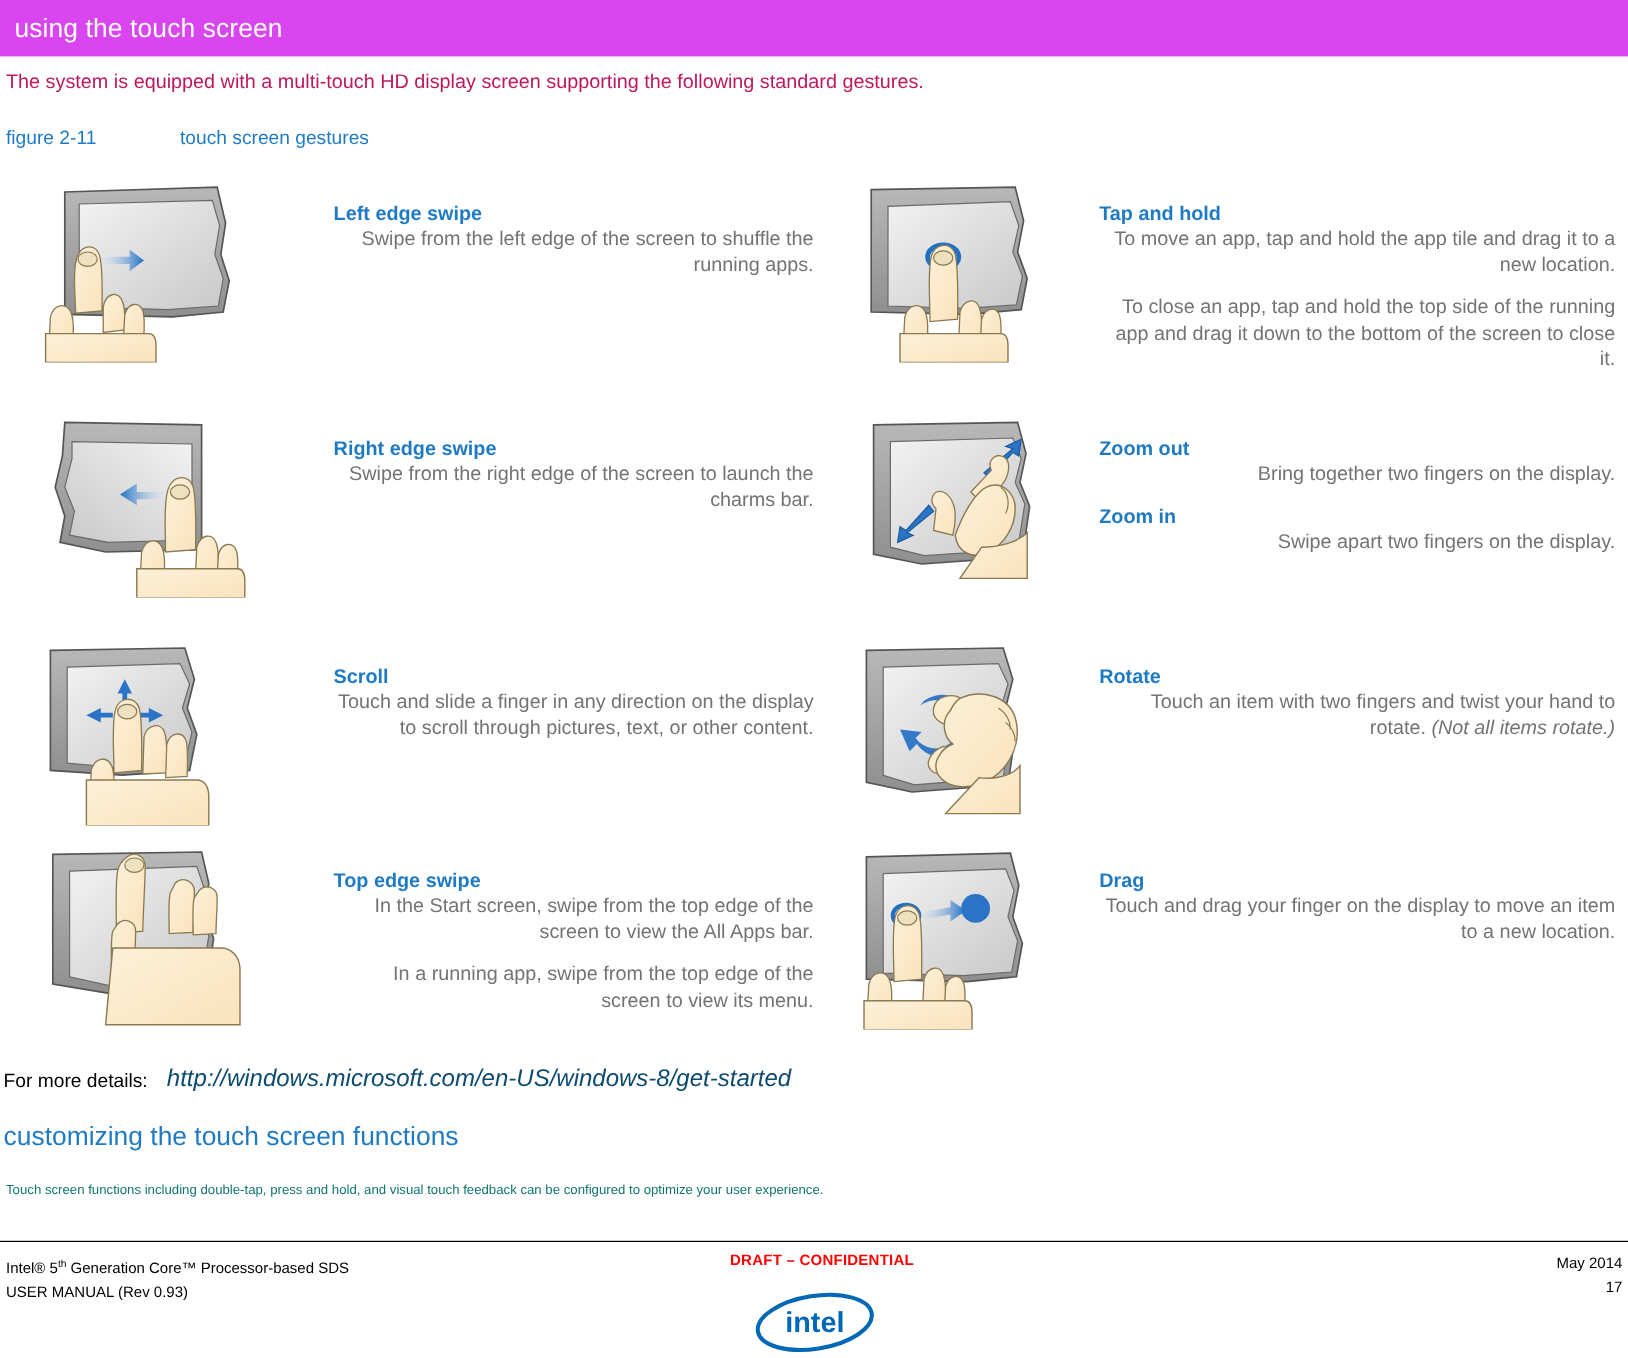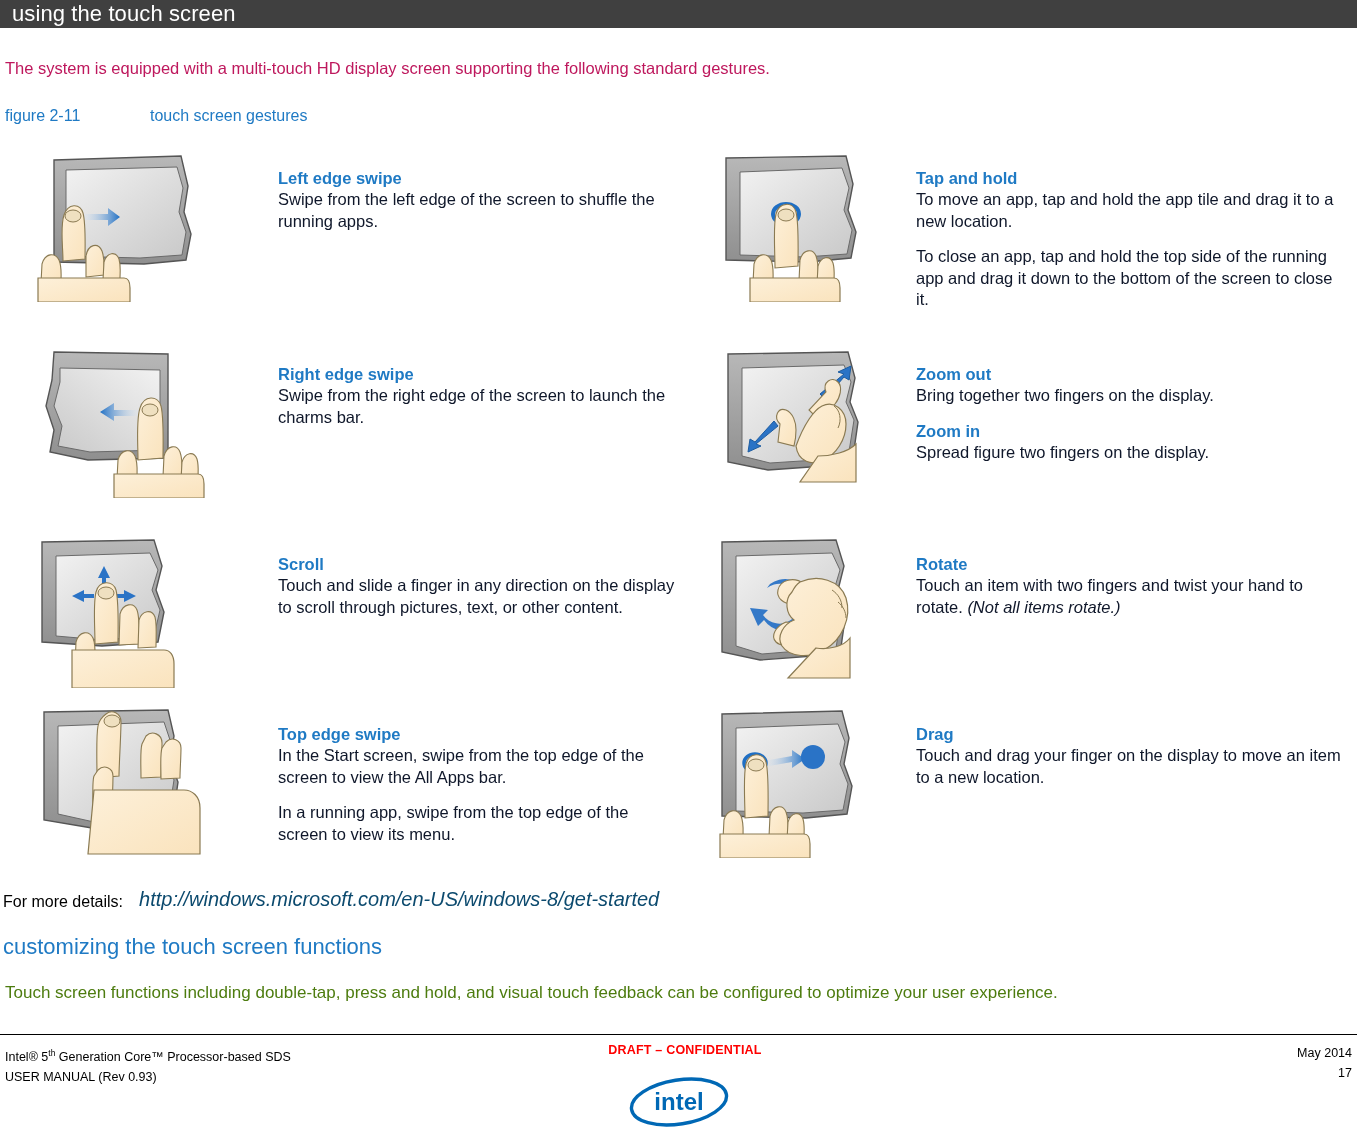--- a/index.html
+++ b/index.html
@@ -15,22 +15,22 @@
     color: #000000;
     overflow: hidden;
   }
 
   
   .section-bar {
     position: absolute;
     left: 0;
     top: 0;
     width: 1357px;
-    height: 28px;
-    background: #404040;
+    height: 47px;
+    background: #d946ef;
     display: flex;
     align-items: center;
   }
   .section-bar-title {
     color: #ffffff;
     font-size: 22px;
     font-weight: 400;
     padding-left: 12px;
     letter-spacing: 0.1px;
   }
@@ -97,21 +97,22 @@
     color: #1f7ac4;
     font-weight: bold;
     font-size: 16.5px;
     line-height: 21px;
     margin: 0 0 0 0;
   }
   .gesture-desc {
     font-size: 16.5px;
     line-height: 21.5px;
     margin: 0;
-    color: #0f172a;
+    color: #737373;
+    text-align: right;
   }
   .gesture-desc + .gesture-title { margin-top: 14px; }
   .gesture-desc + .gesture-desc { margin-top: 14px; }
   .gesture-desc i { font-style: italic; }
 
   
   .gesture-figure svg { display: block; }
 
   
   .more-details {
@@ -137,23 +138,23 @@
     top: 934px;
     color: #1f7ac4;
     font-size: 22px;
     font-weight: 400;
   }
   .sub-paragraph {
     position: absolute;
     left: 5px;
     top: 982px;
     width: 1345px;
-    font-size: 17px;
+    font-size: 11px;
     line-height: 21px;
-    color: #4d7c0f;
+    color: #0f766e;
   }
 
   
   .footer-rule {
     position: absolute;
     left: 0;
     top: 1034px;
     width: 1357px;
     height: 1px;
     background: #000000;
@@ -360,21 +361,21 @@
           <path d="M72 76 c-7 -7 -2 -17 6 -14 c7 3 10 12 10 20 c0 8 -2 16 -2 16 l-16 -4 z" fill="url(#skin4)" stroke="#8a7a52" stroke-width="1.1"></path>
           <path d="M88 98 c8 -22 18 -36 26 -40 c12 -6 24 4 24 18 c0 16 -10 30 -22 36 c-12 6 -26 2 -28 -14z" fill="url(#skin4)" stroke="#8a7a52" stroke-width="1.2"></path>
           <path d="M126 58 c6 4 8 14 4 22" fill="none" stroke="#8a7a52" stroke-width="1"></path>
           <path d="M110 108 c14 0 30 -4 38 -12 l0 38 l-56 0 z" fill="url(#skin4)" stroke="#8a7a52" stroke-width="1.2"></path>
         </svg>
       </div>
       <div class="gesture-text">
         <p class="gesture-title">Zoom out</p>
         <p class="gesture-desc">Bring together two fingers on the display.</p>
         <p class="gesture-title">Zoom in</p>
-        <p class="gesture-desc">Spread figure two fingers on the display.</p>
+        <p class="gesture-desc">Swipe apart two fingers on the display.</p>
       </div>
     </div>
   </div>
 
   <div class="gesture-row" style="height:170px;">
     <div class="gesture-cell left">
       <div class="gesture-figure">
         <svg viewBox="0 0 190 150" width="190" height="150">
           <defs>
             <linearGradient id="scr7" x1="0" y1="0" x2="1" y2="1">

